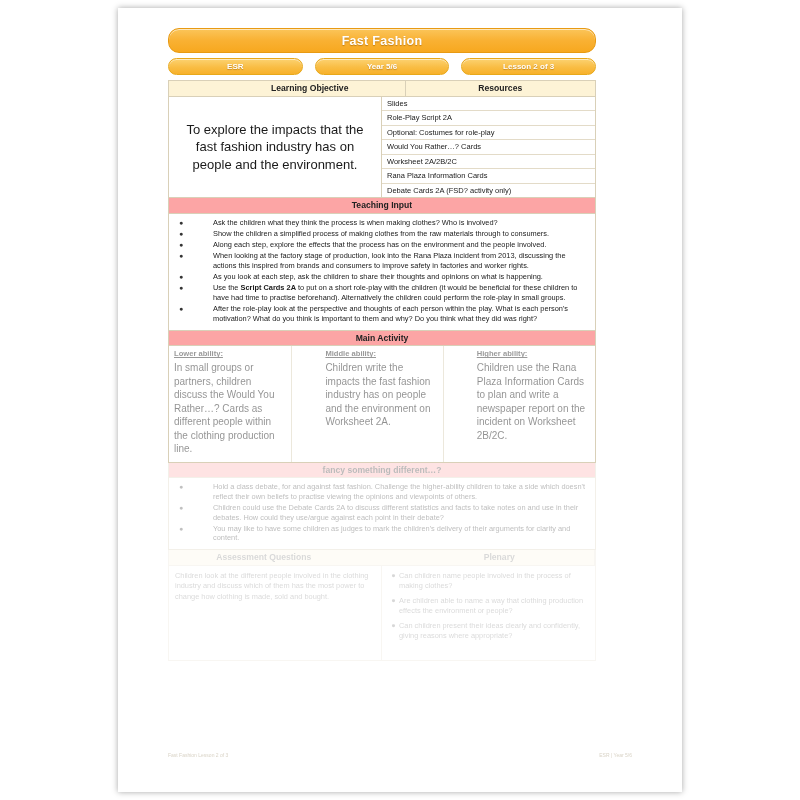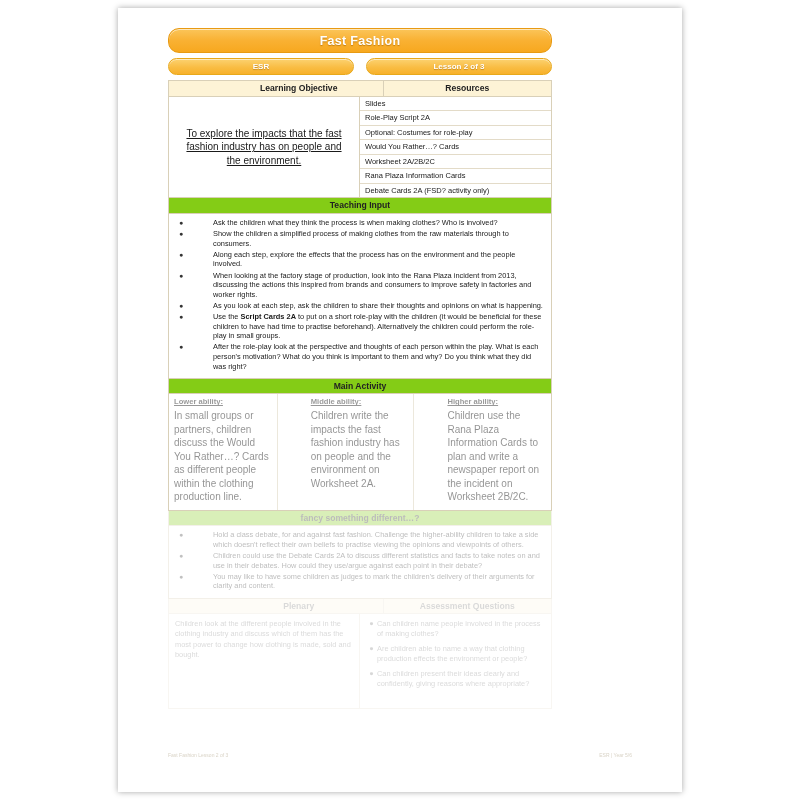--- a/index.html
+++ b/index.html
@@ -24,21 +24,21 @@
     top: 8px;
     width: 564px;
     height: 784px;
     background: #ffffff;
     box-shadow: 0 0 6px rgba(0,0,0,0.35);
   }
   .doc {
     position: absolute;
     left: 168px;
     top: 28px;
-    width: 384px;
+    width: 428px;
     font-size: 7.4px;
     color: #1a1a1a;
   }
   
   .title-bar {
     background: linear-gradient(to bottom, #fbc55a 0%, #f9b133 50%, #f7a81f 100%);
     border: 1px solid #e89a12;
     border-radius: 11px;
     height: 23px;
     display: flex;
@@ -84,41 +84,40 @@
     border-bottom: 1px solid #d9d0b8;
     text-align: center;
     font-weight: bold;
     font-size: 8.6px;
     padding: 2px 0 2.5px 0;
     color: #222;
   }
   .hdr.split-left { width: 50%; border-right: 1px solid #d9d0b8; padding-left: 46px; }
   .hdr.split-right { width: 50%; }
   .band {
-    background: #84cc16;
+    background: #fca5a5;
     border-bottom: 1px solid #d9d0b8;
     text-align: center;
     font-weight: bold;
     font-size: 8.6px;
     padding: 2px 0 2.5px 0;
     color: #222;
   }
   .two-col { display: flex; }
   .col-left {
     width: 50%;
     border-right: 1px solid #d9d0b8;
     display: flex;
     align-items: center;
     justify-content: center;
     text-align: center;
     padding: 6px 10px;
     box-sizing: border-box;
     line-height: 1.35;
-    font-size: 10px;
-    text-decoration: underline;
+    font-size: 13px;
   }
   .col-right {
     width: 50%;
     box-sizing: border-box;
   }
   .res-item {
     border-bottom: 1px solid #e3dbc8;
     padding: 2.1px 5px;
     font-size: 7.5px;
     line-height: 1.25;
@@ -200,20 +199,21 @@
 
 <div id="page">
   <div class="sheet"></div>
 
   <div class="doc">
 
     <div class="title-bar">Fast Fashion</div>
 
     <div class="pills">
       <div class="pill">ESR</div>
+      <div class="pill">Year 5/6</div>
       <div class="pill">Lesson 2 of 3</div>
     </div>
 
     <div class="block first">
       <div class="hdr-row">
         <div class="hdr split-left">Learning Objective</div>
         <div class="hdr split-right">Resources</div>
       </div>
       <div class="two-col">
         <div class="col-left">To explore the impacts that the fast fashion industry has on people and the environment.</div>
@@ -294,22 +294,22 @@
         </div>
         <div class="bullet">
           <span class="dot">●</span>
           <span class="txt">You may like to have some children as judges to mark the children's delivery of their arguments for clarity and content.</span>
         </div>
       </div>
     </div>
 
     <div class="block faded-3">
       <div class="hdr-row">
+        <div class="hdr split-right">Assessment Questions</div>
         <div class="hdr split-left">Plenary</div>
-        <div class="hdr split-right">Assessment Questions</div>
       </div>
       <div class="plenary-row">
         <div class="pl-col">Children look at the different people involved in the clothing industry and discuss which of them has the most power to change how clothing is made, sold and bought.</div>
         <div class="pl-col">
           <div class="aq-bullet">
             <span class="dot">●</span>
             <span class="txt">Can children name people involved in the process of making clothes?</span>
           </div>
           <div class="aq-bullet">
             <span class="dot">●</span>

